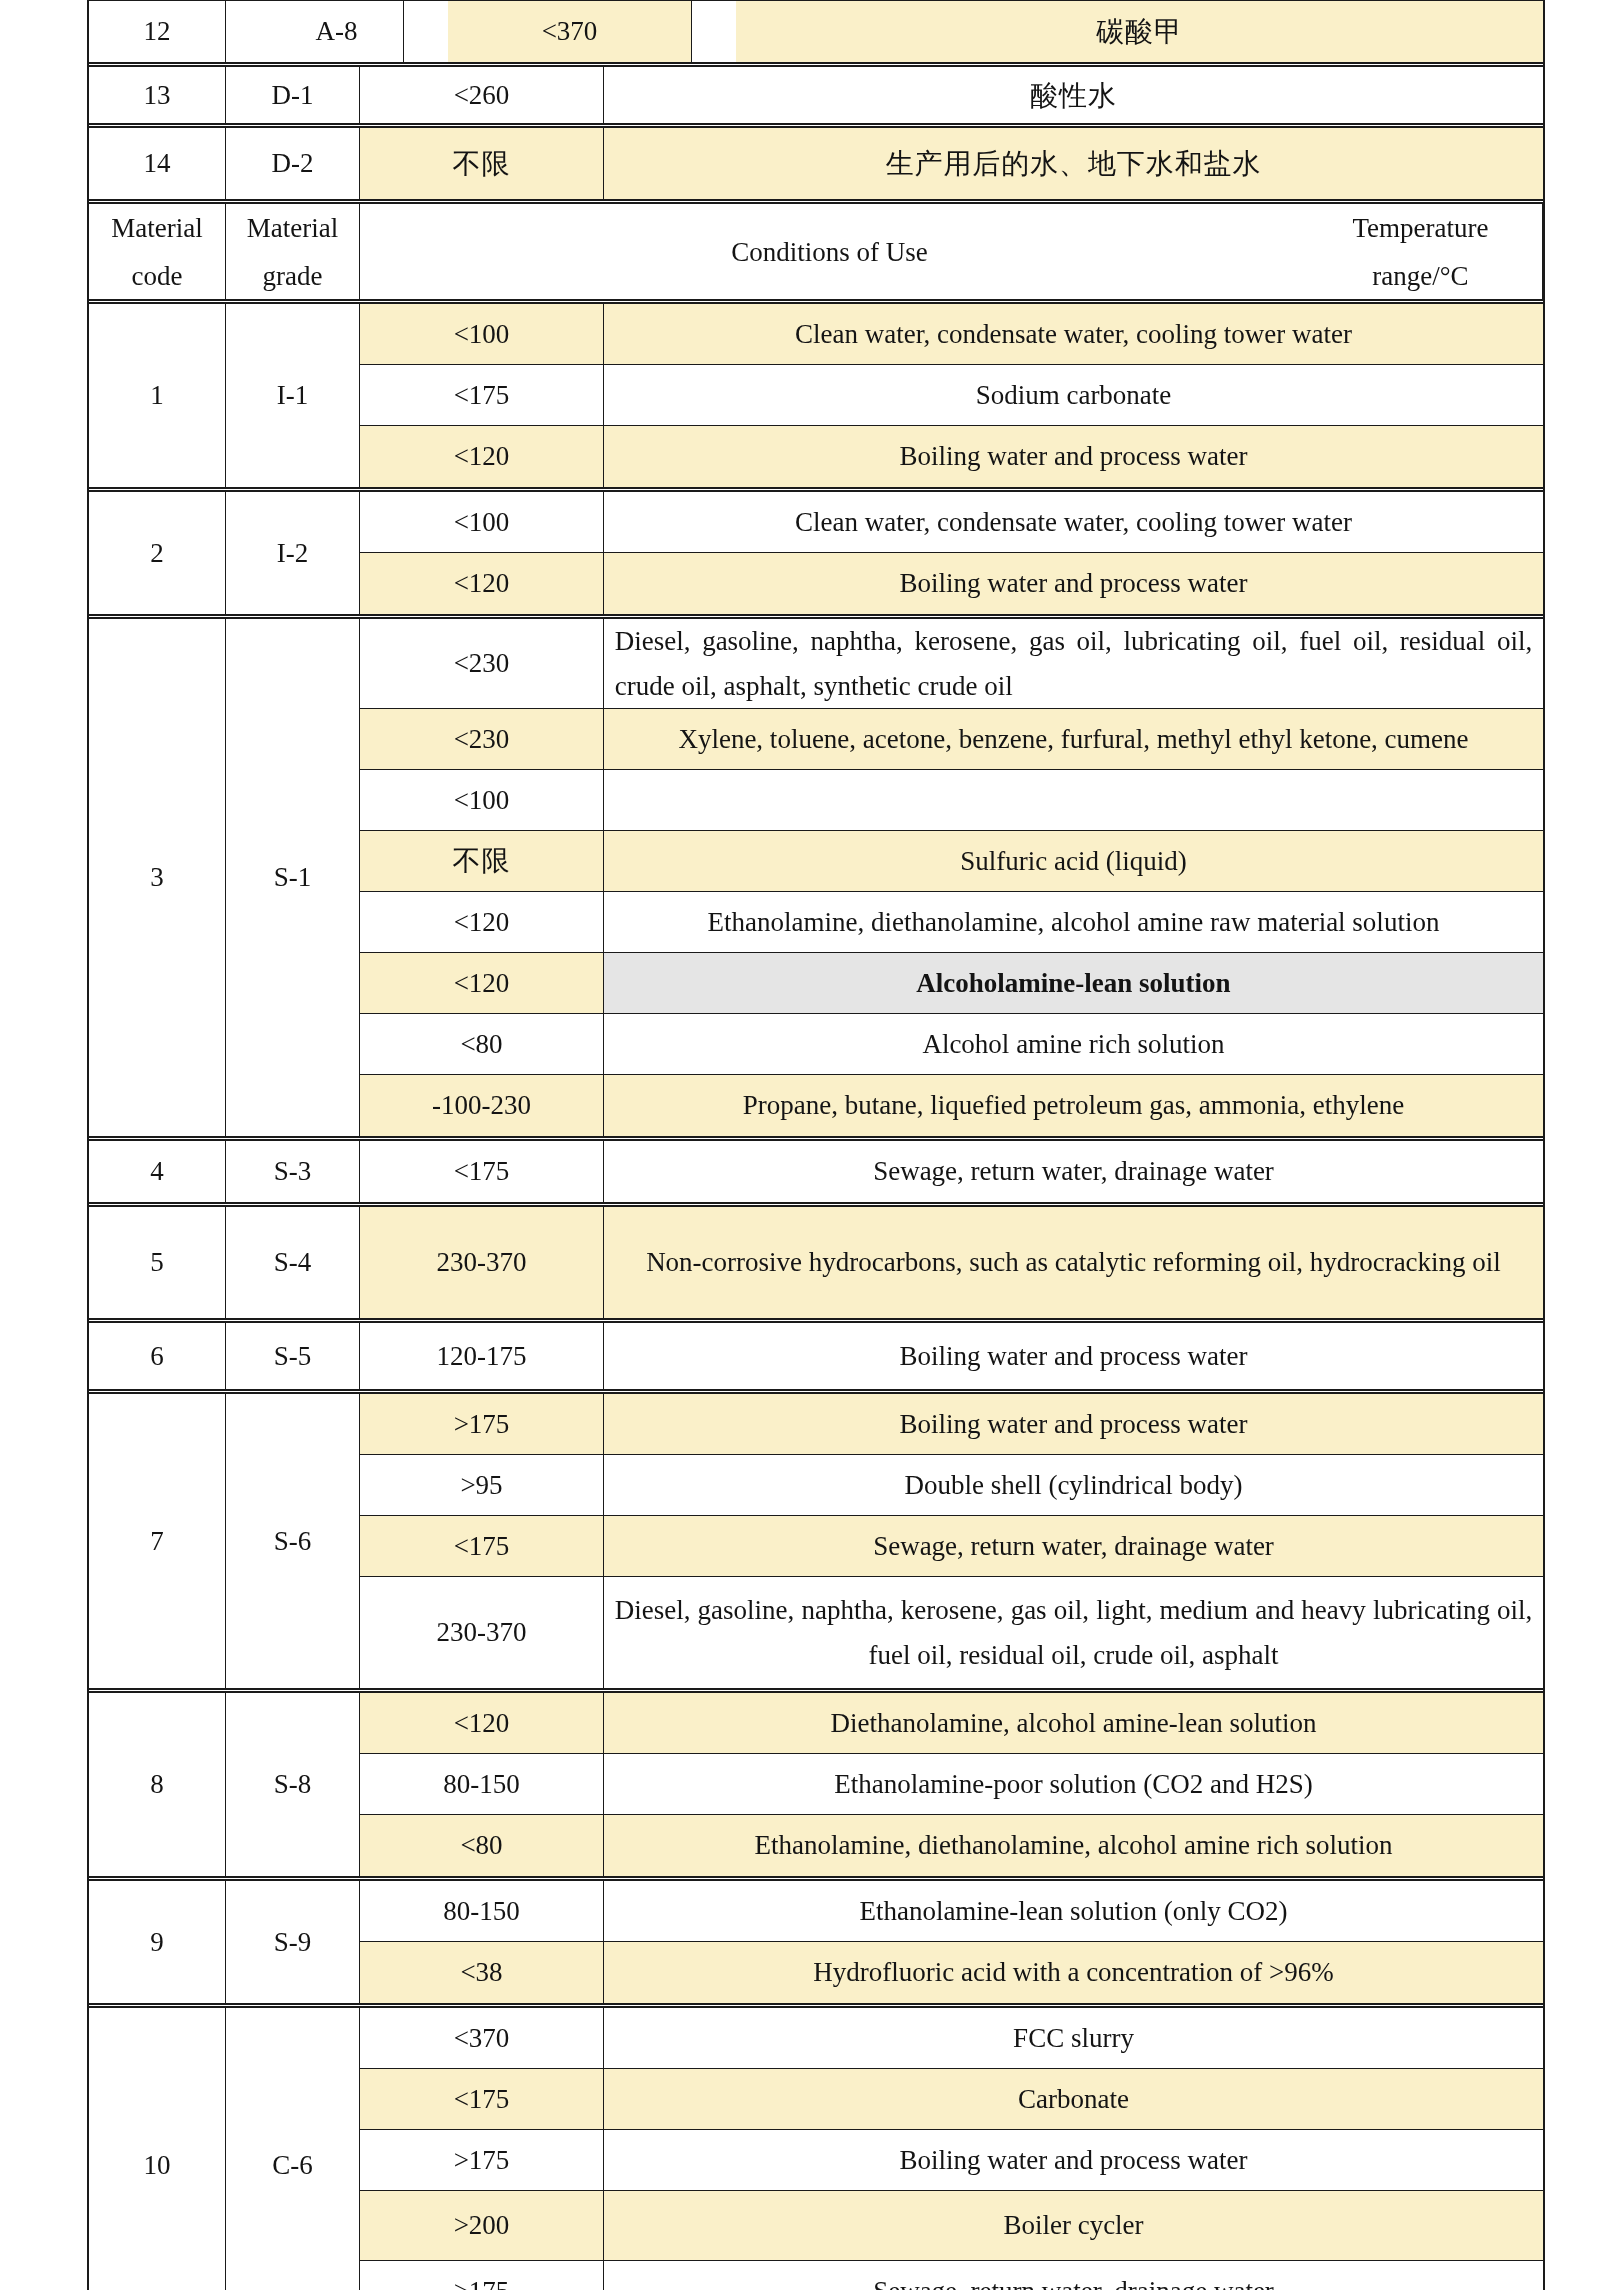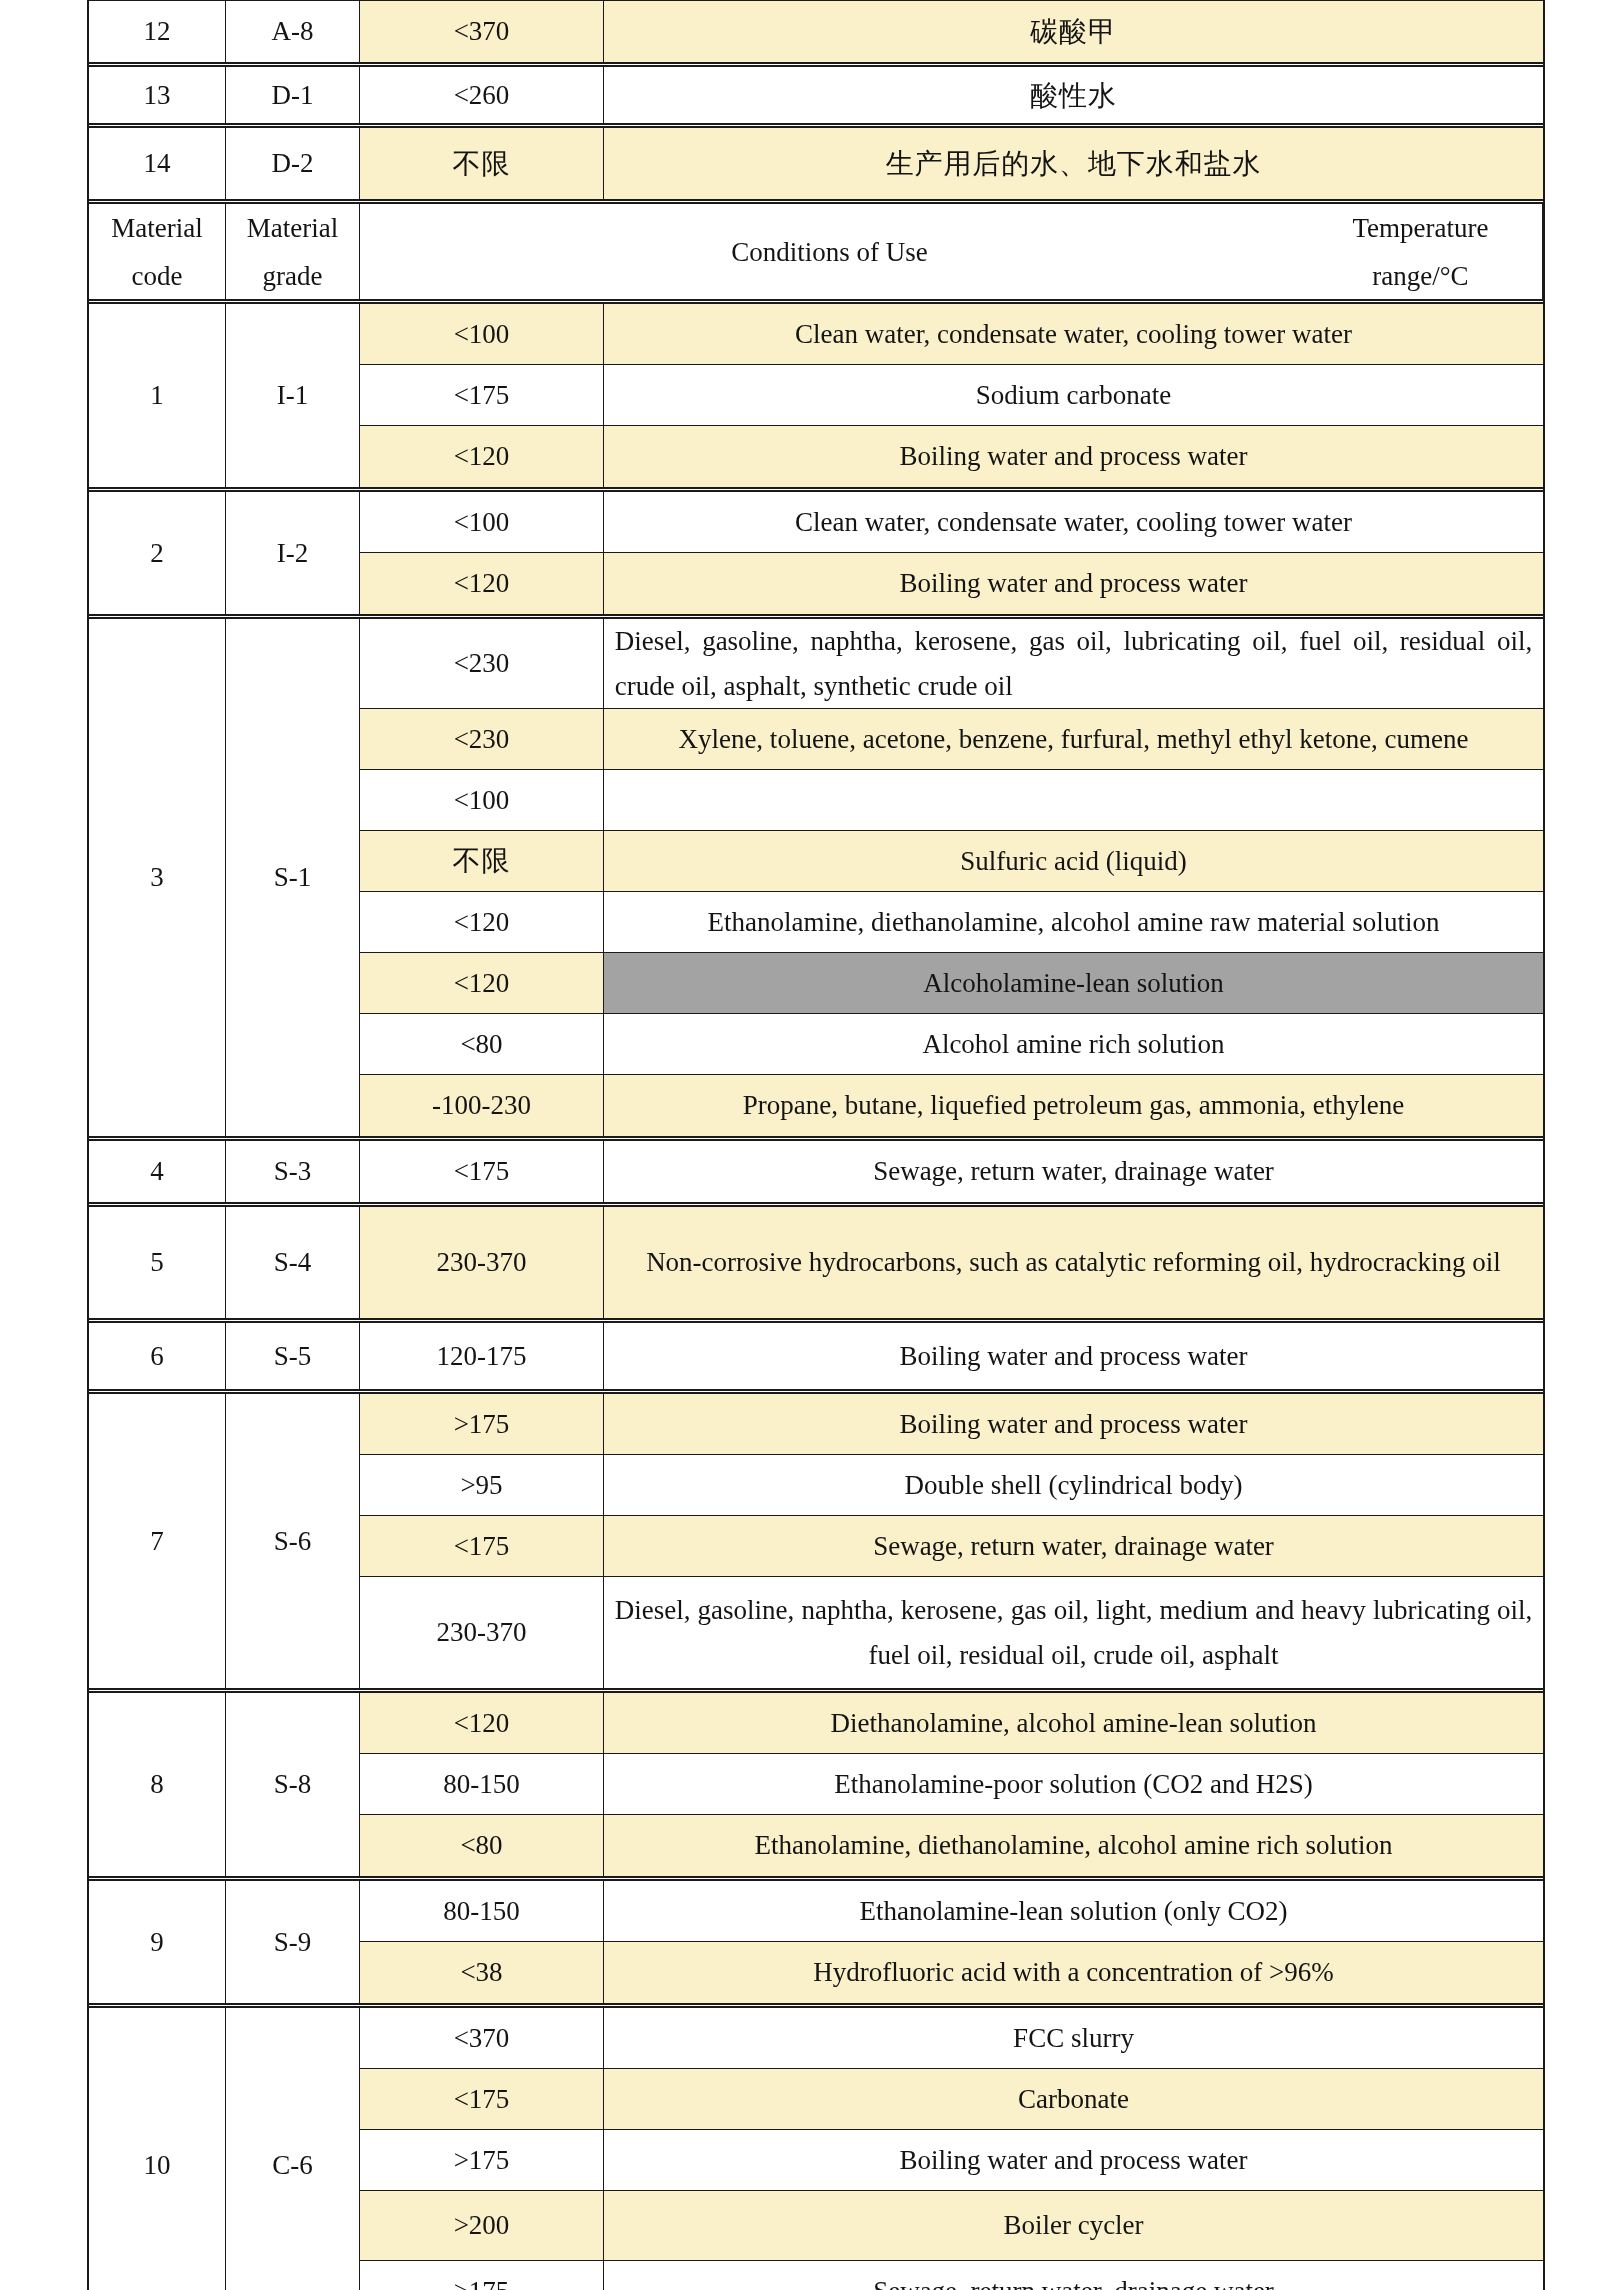--- a/index.html
+++ b/index.html
@@ -40,21 +40,21 @@
   .subrow.sep{border-bottom:1.8px solid var(--border,#1a1a1a);}
   .subrow .cell{height:100%;}
   .cond span{line-height:45px;}
   .just span{text-align:justify;}
   .justc span{text-align:justify;text-align-last:center;}
 </style>
 </head>
 <body>
 
 <div class="tbl" id="tbl">
-  <div class="block trow" style="height: 61px;">
+  <div class="block trow" style="height: 61px; gap: 44px;">
       <div class="cell c1">
         <span>12</span>
       </div>
       <div class="cell c2">
         <span>A-8</span>
       </div>
       <div class="cell c3" style="background: rgb(250, 240, 201);">
         <span>&lt;370</span>
       </div>
       <div class="cell c4 last cond" style="background: rgb(250, 240, 201);">
@@ -205,21 +205,21 @@
             <span>&lt;120</span>
           </div>
           <div class="cell c4 last cond">
             <span>Ethanolamine, diethanolamine, alcohol amine raw material solution</span>
           </div>
         </div>
         <div class="subrow sep" style="height: 61px;">
           <div class="cell c3" style="background: rgb(250, 240, 201);">
             <span>&lt;120</span>
           </div>
-          <div class="cell c4 last cond" style="background: #a3a3a3;">
+          <div class="cell c4 last cond" style="background: #e5e5e5; font-weight: bold;">
             <span>Alcoholamine-lean solution</span>
           </div>
         </div>
         <div class="subrow sep" style="height: 61px;">
           <div class="cell c3">
             <span>&lt;80</span>
           </div>
           <div class="cell c4 last cond">
             <span>Alcohol amine rich solution</span>
           </div>

